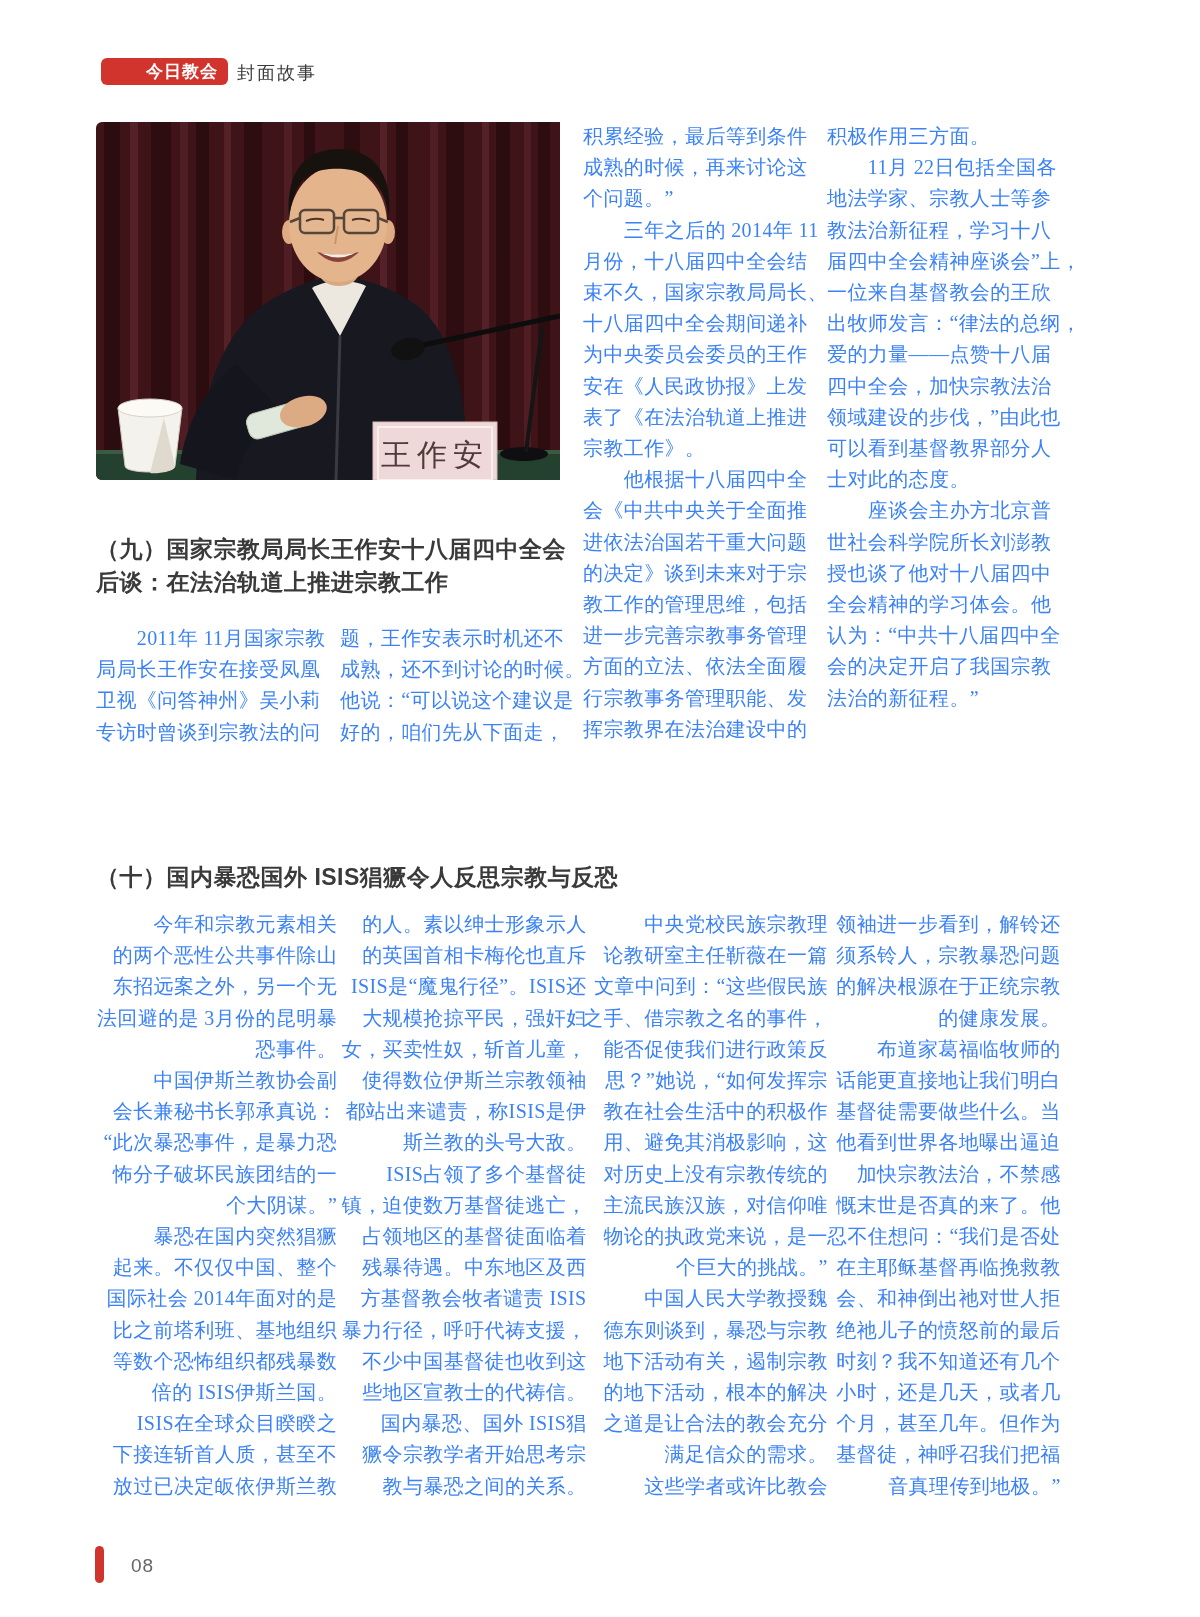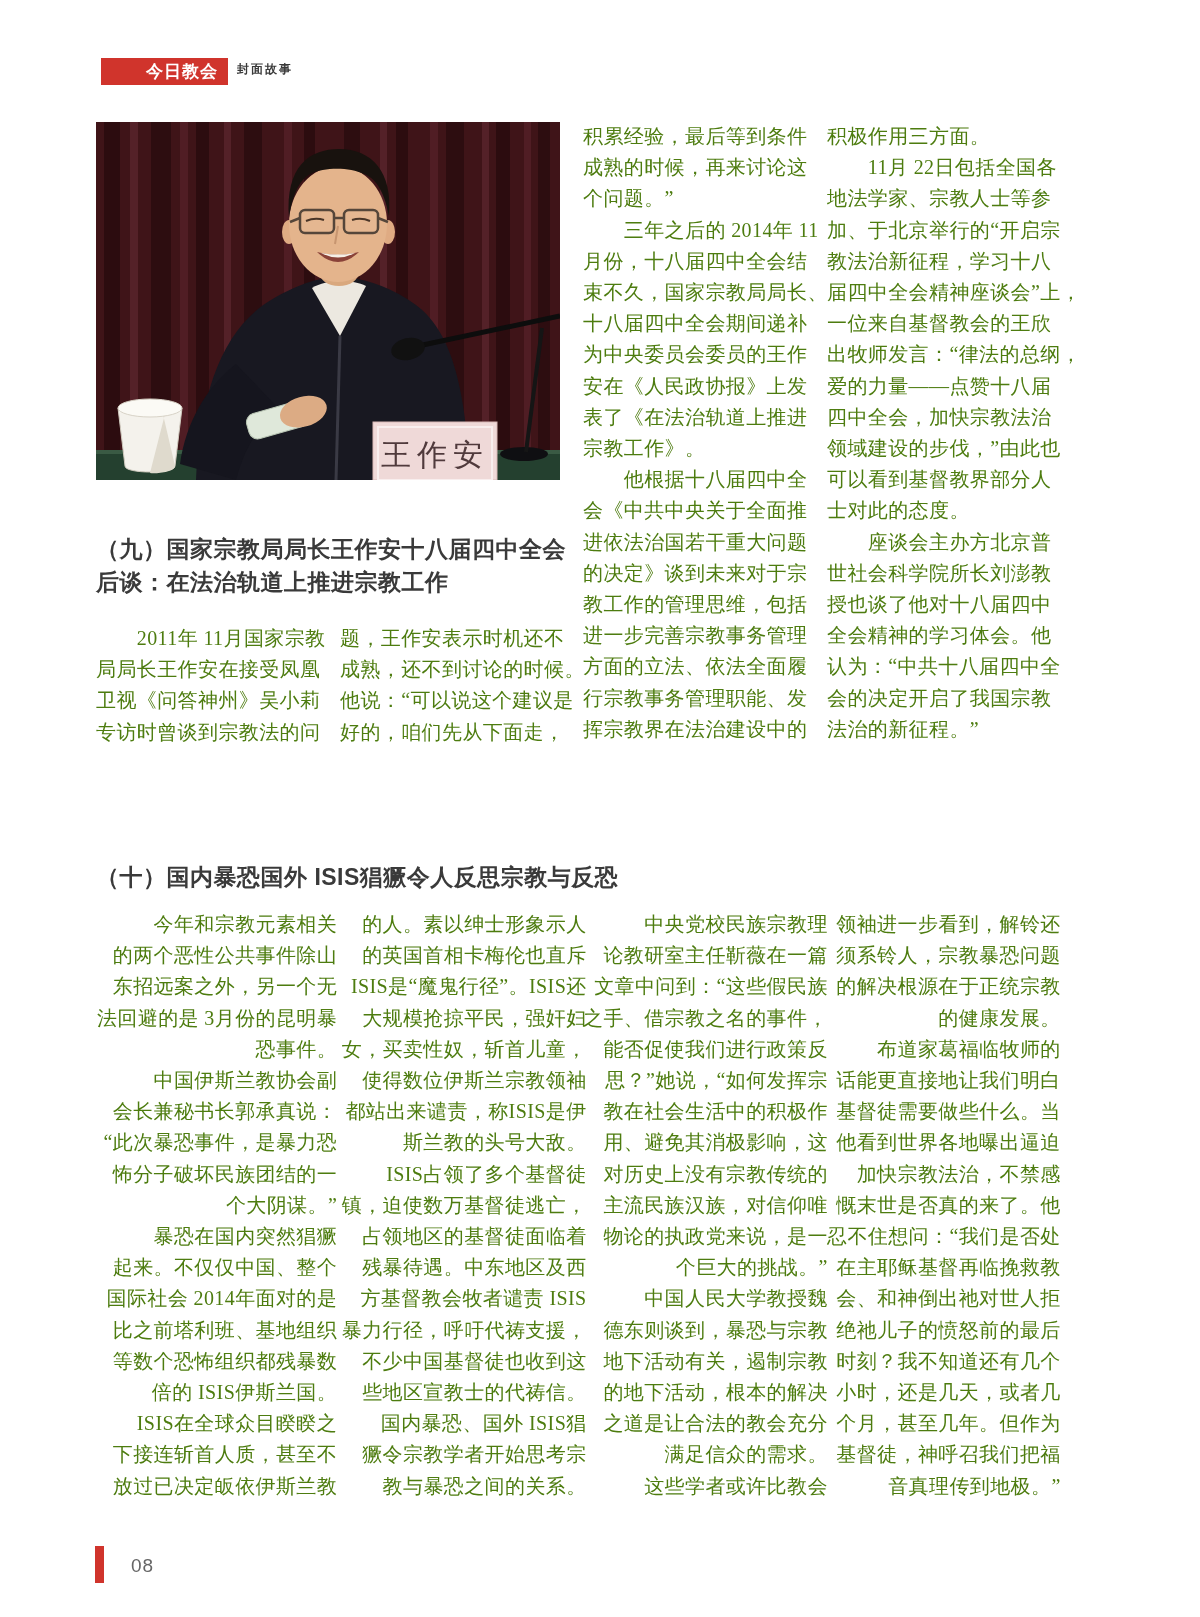--- a/index.html
+++ b/index.html
@@ -1,47 +1,47 @@
 <!DOCTYPE html>
 <html><head>
 <meta charset="utf-8">
 <style>
   html,body{margin:0;padding:0;}
   body{
     width:1200px;height:1617px;position:relative;background:#ffffff;
     overflow:hidden;
     font-family:"Liberation Serif","DejaVu Serif",serif;
   }
-  .abs{position:absolute;}
+  .abs{position:absolute;border-radius:6px;}
   
   .badge{
     left:101px;top:58px;width:127px;height:27px;background:#d0342c;
     display:flex;align-items:center;justify-content:flex-end;
     padding-right:10px;box-sizing:border-box;
     font-family:"Liberation Sans","DejaVu Sans",sans-serif;
     font-size:17px;color:#ffffff;letter-spacing:1px;font-weight:bold;
   }
   .section-tag{
     left:237px;top:61px;
     font-family:"Liberation Sans","DejaVu Sans",sans-serif;
-    font-size:12px;color:#3a3a3a;font-weight:bold;letter-spacing:2px;
+    font-size:18px;color:#3a3a3a;font-weight:normal;letter-spacing:2px;
   }
   
   .photo{left:96px;top:122px;width:500px;height:358px;overflow:hidden;}
   
   .h-article{
     font-family:"Liberation Sans","DejaVu Sans",sans-serif;
     font-weight:bold;color:#3a3a3a;font-size:23px;line-height:33px;
     letter-spacing:0.5px;white-space:nowrap;margin-top:17px;
   }
   .h9{left:96px;top:516px;}
   .h10{left:96px;top:844px;}
   
   .col{
-    font-size:20px;line-height:31.2px;color:#4d7c0f;letter-spacing:0.4px;
+    font-size:20px;line-height:31.2px;color:#3b82f6;letter-spacing:0.4px;
   }
   .tline{white-space:nowrap;}
   .c1{left:96px;}
   .c2{left:340px;}
   .c3{left:583px;}
   .c4{left:827px;}
   .sect1-top{top:121px;}
   .sect1-low{top:623px;}
   .sect2{top:909px;text-align:right;}
   
@@ -176,21 +176,20 @@
     <div class="tline">教工作的管理思维，包括</div>
     <div class="tline">进一步完善宗教事务管理</div>
     <div class="tline">方面的立法、依法全面履</div>
     <div class="tline">行宗教事务管理职能、发</div>
     <div class="tline">挥宗教界在法治建设中的</div>
   </div>
 <div class="abs col c4 sect1-top">
     <div class="tline">积极作用三方面。</div>
     <div class="tline">　　11月 22日包括全国各</div>
     <div class="tline">地法学家、宗教人士等参</div>
-    <div class="tline">加、于北京举行的“开启宗</div>
     <div class="tline">教法治新征程，学习十八</div>
     <div class="tline">届四中全会精神座谈会”上，</div>
     <div class="tline">一位来自基督教会的王欣</div>
     <div class="tline">出牧师发言：“律法的总纲，</div>
     <div class="tline">爱的力量——点赞十八届</div>
     <div class="tline">四中全会，加快宗教法治</div>
     <div class="tline">领域建设的步伐，”由此也</div>
     <div class="tline">可以看到基督教界部分人</div>
     <div class="tline">士对此的态度。</div>
     <div class="tline">　　座谈会主办方北京普</div>

